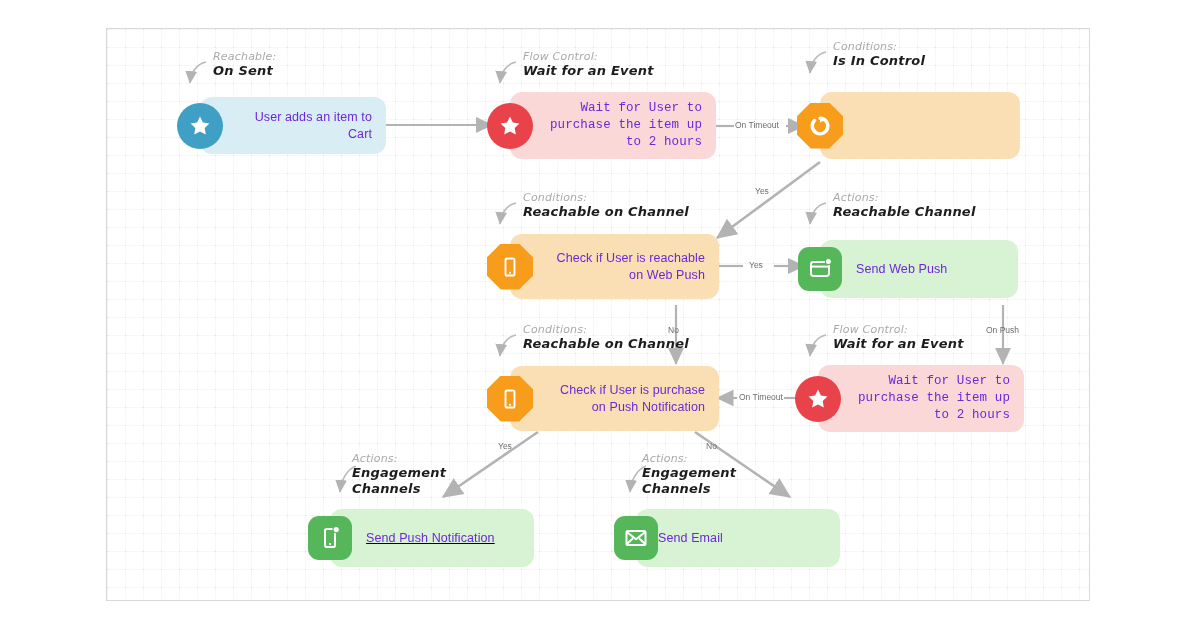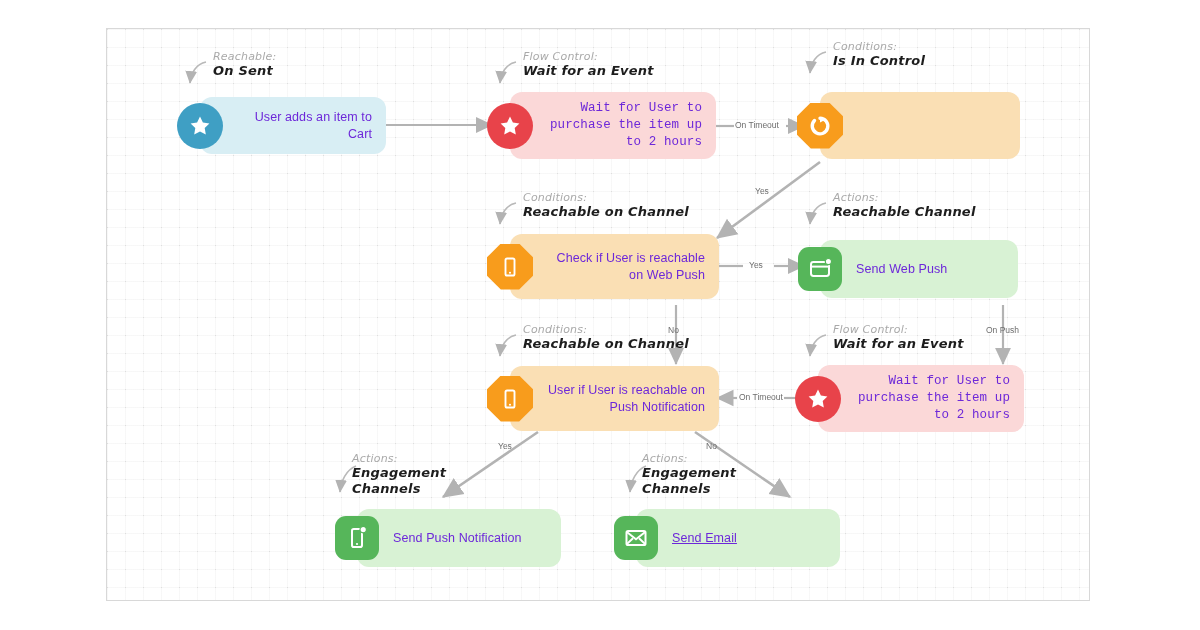--- a/index.html
+++ b/index.html
@@ -221,51 +221,51 @@
 </div>
 
 
 <div class="node n-cond" style="left:510px;top:366px;width:209px;height:65px;">
   <div class="icon octo">
     <svg width="24" height="24" viewBox="0 0 24 24">
       <rect x="7.5" y="3.5" width="9" height="17" rx="1.6" fill="none" stroke="#fff" stroke-width="1.9"></rect>
       <circle cx="12" cy="17.7" r="1.05" fill="#fff"></circle>
     </svg>
   </div>
-  <div class="label" style="padding-left:14px;">User if User is reachable on Push Notification</div>
+  <div class="label" style="padding-left:14px;">Check if User is purchase on Push Notification</div>
 </div>
 
 
 <div class="node n-wait" style="left:818px;top:365px;width:206px;height:67px;">
   <div class="icon circ red">
     <svg width="24" height="24" viewBox="0 0 24 24">
         <path d="M12 2.6l2.9 5.9 6.5.95-4.7 4.58 1.11 6.47L12 17.44l-5.81 3.06L7.3 14.03 2.6 9.45l6.5-.95z" fill="#fff"></path>
       </svg>
   </div>
   <div class="label" style="padding-left:14px;">Wait for User to purchase the item up to 2 hours</div>
 </div>
 
 
-<div class="node n-action" style="left:357px;top:509px;width:204px;height:58px;">
+<div class="node n-action" style="left:330px;top:509px;width:204px;height:58px;text-decoration:underline;">
   <div class="icon rsq">
     <svg width="26" height="26" viewBox="0 0 26 26">
       <rect x="8" y="4" width="10" height="18" rx="1.8" fill="none" stroke="#fff" stroke-width="2"></rect>
       <circle cx="19.2" cy="4.6" r="3.2" fill="#fff" stroke="#56b65a" stroke-width="1.2"></circle>
       <circle cx="13" cy="19" r="1.1" fill="#fff"></circle>
     </svg>
   </div>
   <div class="label" style="padding-left:14px;">Send Push Notification</div>
 </div>
 
 
 <div class="node n-action" style="left:636px;top:509px;width:204px;height:58px;">
   <div class="icon rsq">
     <svg width="26" height="26" viewBox="0 0 26 26">
       <rect x="3.5" y="6" width="19" height="14" rx="1.6" fill="none" stroke="#fff" stroke-width="2"></rect>
       <path d="M3.5 6.8 L13 14.2 L22.5 6.8" fill="none" stroke="#fff" stroke-width="2"></path>
       <path d="M3.5 19.4 L10 13.2 M22.5 19.4 L16 13.2" fill="none" stroke="#fff" stroke-width="2"></path>
     </svg>
   </div>
-  <div class="label" style="padding-left:14px;text-decoration:underline;">Send Email</div>
+  <div class="label" style="">Send Email</div>
 </div>
 
 
 
 
 </body></html>

